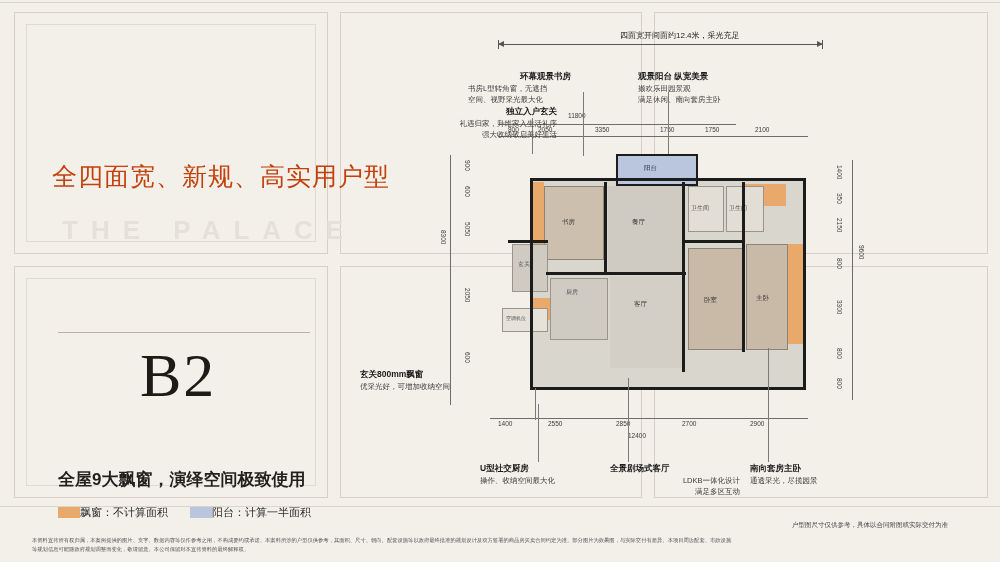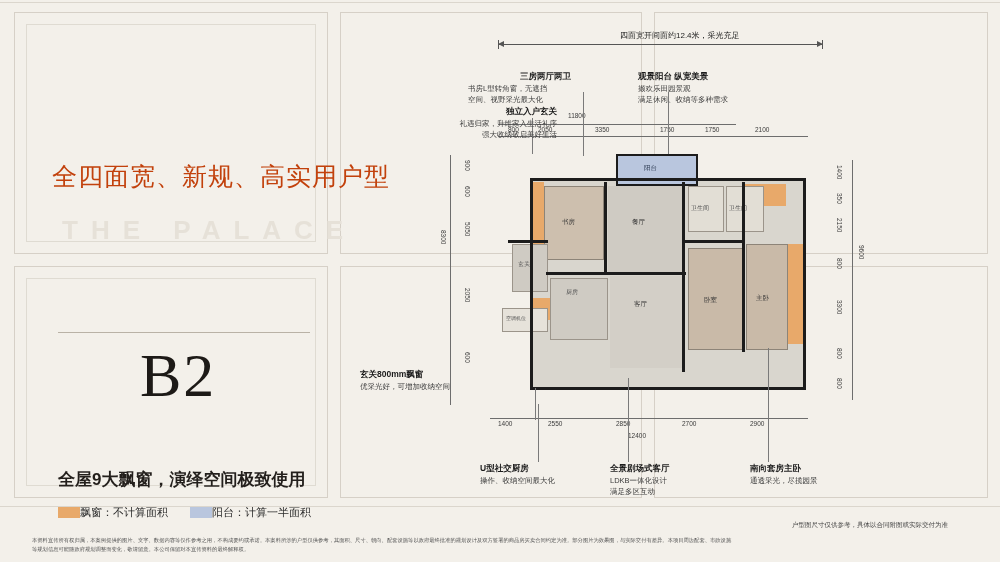--- a/index.html
+++ b/index.html
@@ -232,44 +232,44 @@
   <div class="lead" style="left:208px;top:378px;height:84px;"></div>
   <div class="lead" style="left:348px;top:348px;height:114px;"></div>
 
   <div class="callout" style="left:-23px;top:105px;text-align:right;width:160px;">
     <div class="t">独立入户玄关</div>
     <div class="d" style="white-space:pre-line;">礼遇归家，升维家入生活礼序
 强大收纳敬启美好生活</div>
   </div>
 
   <div class="callout" style="left:48px;top:70px;width:130px;">
-    <div class="t" style="margin-left:52px;">三房两厅两卫</div>
+    <div class="t" style="margin-left:52px;">环幕观景书房</div>
     <div class="d" style="white-space:pre-line;">书房L型转角窗，无遮挡
 空间、视野采光最大化</div>
   </div>
 
   <div class="callout" style="left:218px;top:70px;width:150px;">
     <div class="t">观景阳台 纵宽美景</div>
     <div class="d" style="white-space:pre-line;">撷欢乐田园景观
-满足休闲、收纳等多种需求</div>
+满足休闲、南向套房主卧</div>
   </div>
 
   <div class="callout" style="left:-60px;top:368px;width:175px;">
     <div class="t">玄关800mm飘窗</div>
     <div class="d">优采光好，可增加收纳空间</div>
   </div>
 
   <div class="callout" style="left:60px;top:462px;width:130px;">
     <div class="t">U型社交厨房</div>
     <div class="d">操作、收纳空间最大化</div>
   </div>
 
   <div class="callout" style="left:190px;top:462px;width:130px;">
     <div class="t">全景剧场式客厅</div>
-    <div class="d" style="white-space:pre-line;">LDKB一体化设计
+    <div class="d" style="white-space:pre-line;text-align:right;">LDKB一体化设计
 满足多区互动</div>
   </div>
 
   <div class="callout" style="left:330px;top:462px;width:130px;">
     <div class="t">南向套房主卧</div>
     <div class="d">通透采光，尽揽园景</div>
   </div>
 </div>
 
 </body></html>

